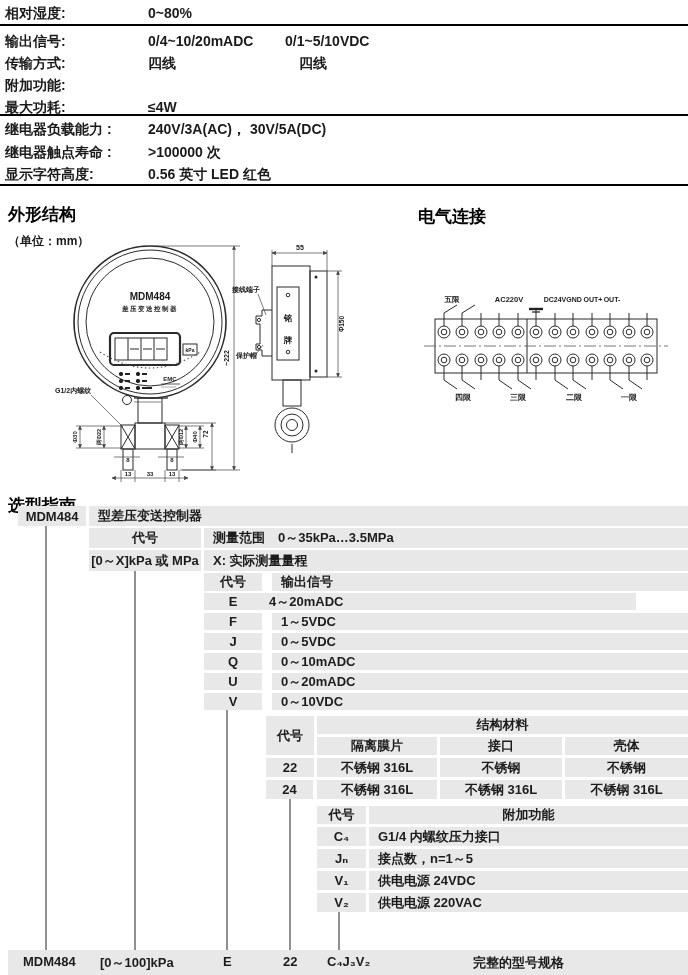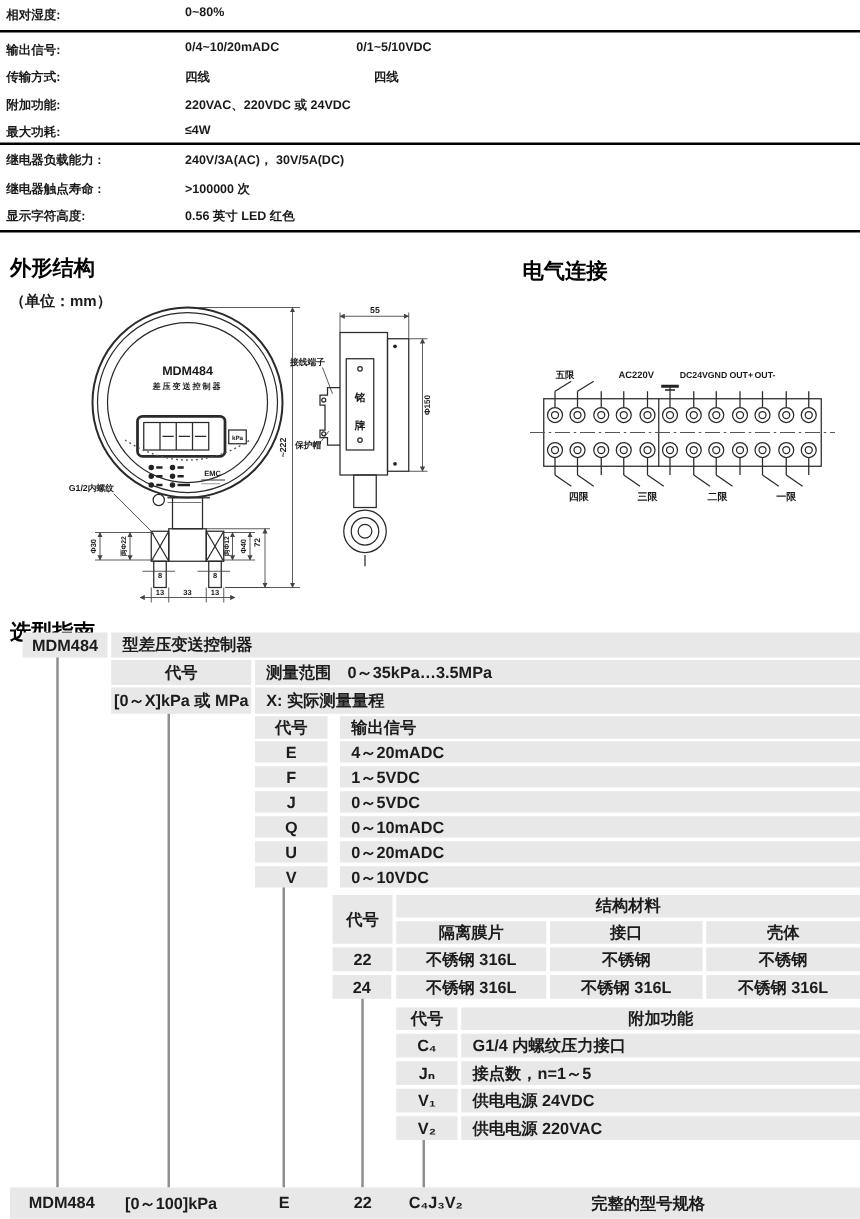--- a/index.html
+++ b/index.html
@@ -1,21 +1,21 @@
 <!DOCTYPE html>
 <html><head>
 <meta charset="utf-8">
 <style>
   html,body{margin:0;padding:0;}
   body{
     width:688px;height:975px;position:relative;background:#ffffff;
     font-family:"Liberation Sans","DejaVu Sans",sans-serif;color:#1a1a1a;
     overflow:hidden;
   }
-  .spec-row{position:absolute;left:0;width:679px;height:20px;font-size:10px;font-weight:600;}
+  .spec-row{position:absolute;left:0;width:679px;height:20px;font-size:14px;font-weight:600;}
   .spec-label{position:absolute;left:5px;white-space:nowrap;}
   .spec-v1{position:absolute;left:148px;white-space:nowrap;}
   .spec-v2{position:absolute;left:285px;white-space:nowrap;text-align:right;}
   .hrule{position:absolute;left:0;width:688px;height:2px;background:#000;}
   .sec-title{position:absolute;font-size:17px;font-weight:bold;color:#000;white-space:nowrap;}
   .unit-note{position:absolute;font-size:12px;font-weight:600;white-space:nowrap;}
   .cell{
     position:absolute;background:#e8e8e8;font-size:13px;font-weight:600;color:#1c1c1c;
     display:flex;align-items:center;justify-content:center;white-space:nowrap;box-sizing:border-box;
   }
@@ -41,21 +41,20 @@
     <span class="spec-v1">0/4~10/20mADC</span>
     <span class="spec-v2">0/1~5/10VDC</span>
   </div>
   <div class="spec-row" style="top:55px">
     <span class="spec-label">传输方式:</span>
     <span class="spec-v1">四线</span>
     <span class="spec-v2" style="left:299px">四线</span>
   </div>
   <div class="spec-row" style="top:77px">
     <span class="spec-label">附加功能:</span>
-    <span class="spec-v1">220VAC、220VDC 或 24VDC</span>
   </div>
   <div class="spec-row" style="top:99px">
     <span class="spec-label">最大功耗:</span>
     <span class="spec-v1">≤4W</span>
   </div>
   <div class="hrule" style="top:114px"></div>
   <div class="spec-row" style="top:121px">
     <span class="spec-label">继电器负载能力 :</span>
     <span class="spec-v1">240V/3A(AC)， 30V/5A(DC)</span>
   </div>
@@ -330,21 +329,21 @@
   <div class="cell" style="left:18px;top:506px;width:68px;height:20px">MDM484</div>
   <div class="cell left" style="left:89px;top:506px;width:599px;height:20px">型差压变送控制器</div>
   <div class="cell" style="left:89px;top:528px;width:112px;height:20px">代号</div>
   <div class="cell left" style="left:204px;top:528px;width:484px;height:20px">测量范围　0～35kPa…3.5MPa</div>
   <div class="cell" style="left:89px;top:550px;width:112px;height:21px">[0～X]kPa 或 MPa</div>
   <div class="cell left" style="left:204px;top:550px;width:484px;height:21px">X: 实际测量量程</div>
 
   <div class="cell" style="left:204px;top:573px;width:58px;height:18px">代号</div>
   <div class="cell left" style="left:272px;top:573px;width:416px;height:18px">输出信号</div>
   <div class="cell" style="left:204px;top:593px;width:58px;height:17px">E</div>
-  <div class="cell left" style="left:272px;top:593px;width:416px;height:17px">4～20mADC</div>
+  <div class="cell left" style="left:260px;top:593px;width:376px;height:17px">4～20mADC</div>
   <div class="cell" style="left:204px;top:613px;width:58px;height:17px">F</div>
   <div class="cell left" style="left:272px;top:613px;width:416px;height:17px">1～5VDC</div>
   <div class="cell" style="left:204px;top:633px;width:58px;height:17px">J</div>
   <div class="cell left" style="left:272px;top:633px;width:416px;height:17px">0～5VDC</div>
   <div class="cell" style="left:204px;top:653px;width:58px;height:17px">Q</div>
   <div class="cell left" style="left:272px;top:653px;width:416px;height:17px">0～10mADC</div>
   <div class="cell" style="left:204px;top:673px;width:58px;height:17px">U</div>
   <div class="cell left" style="left:272px;top:673px;width:416px;height:17px">0～20mADC</div>
   <div class="cell" style="left:204px;top:693px;width:58px;height:17px">V</div>
   <div class="cell left" style="left:272px;top:693px;width:416px;height:17px">0～10VDC</div>

